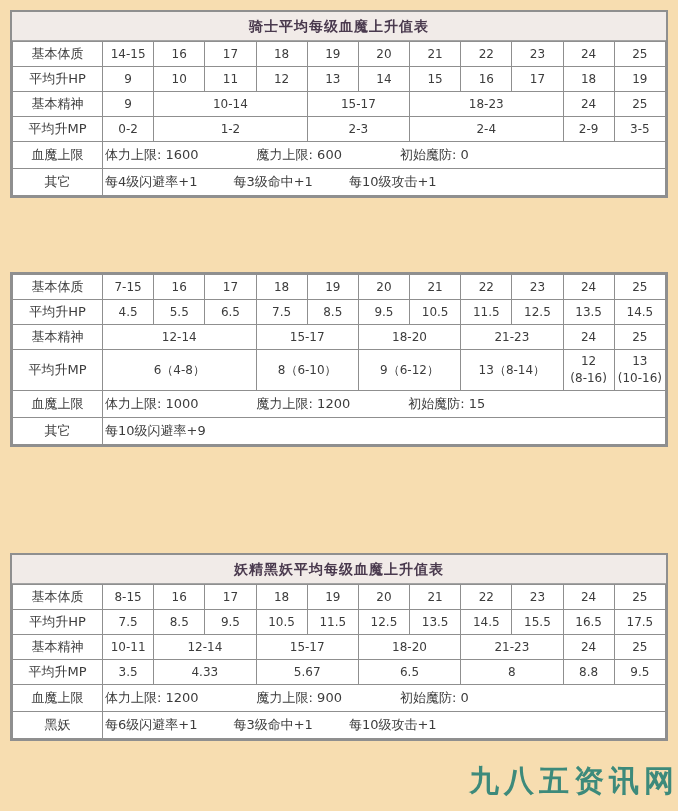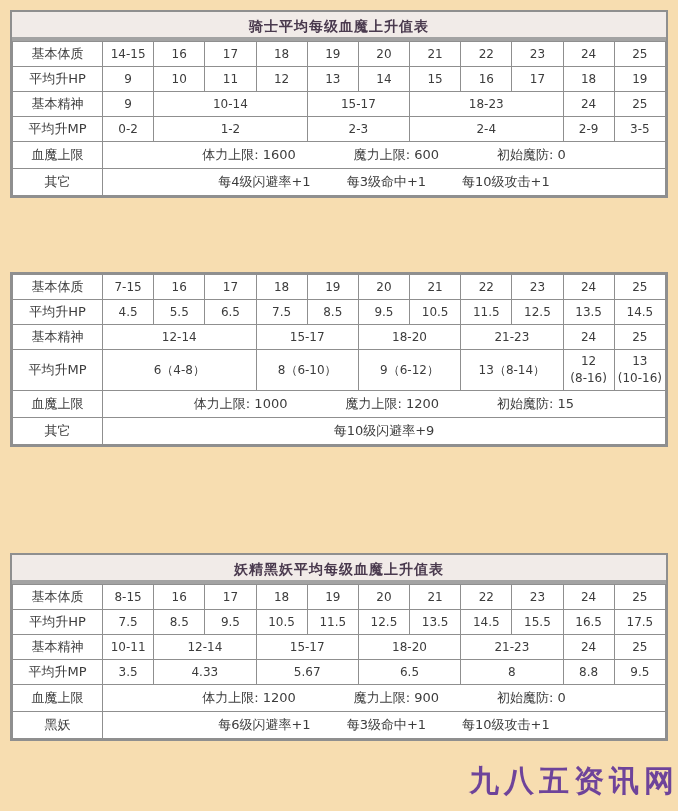--- a/index.html
+++ b/index.html
@@ -21,21 +21,21 @@
   .stat-table.t1 { top: 272px; }
   .stat-table.t2 { top: 553px; }
   .tbl-title {
     height: 29px;
     line-height: 29px;
     text-align: center;
     background: #f1ebe8;
     color: #4a3a4e;
     font-weight: bold;
     font-size: 14px;
-    border-bottom: 4px solid #a3a3a3;
+    border-bottom: 1px solid #a3a3a3;
     letter-spacing: 1px;
   }
   table {
     width: 100%;
     border-collapse: collapse;
     table-layout: fixed;
   }
   th, td {
     border: 1px solid #8f8f8f;
     text-align: center;
@@ -51,21 +51,20 @@
   }
   td.stat-cell {
     font-size: 12px;
     white-space: pre-line;
     line-height: 17px;
     padding: 3px 1px;
   }
   td.note-cell { padding: 4px 2px; }
   .segs {
     display: flex;
-    justify-content: center;
     align-items: center;
     gap: 36px;
     font-size: 13px;
   }
   .segs.wide { gap: 58px; }
   .watermark {
     position: absolute;
     left: 469px;
     top: 761px;
     font-size: 30px;
@@ -296,13 +295,13 @@
               <span>每6级闪避率+1</span>
               <span>每3级命中+1</span>
               <span>每10级攻击+1</span>
             </div>
           </td>
         </tr>
       </tbody>
     </table>
 </section>
 
-<div class="watermark" style="color: #4c1d95;">九八五资讯网</div>
+<div class="watermark" style="color: #0f766e;">九八五资讯网</div>
 
 </body></html>

